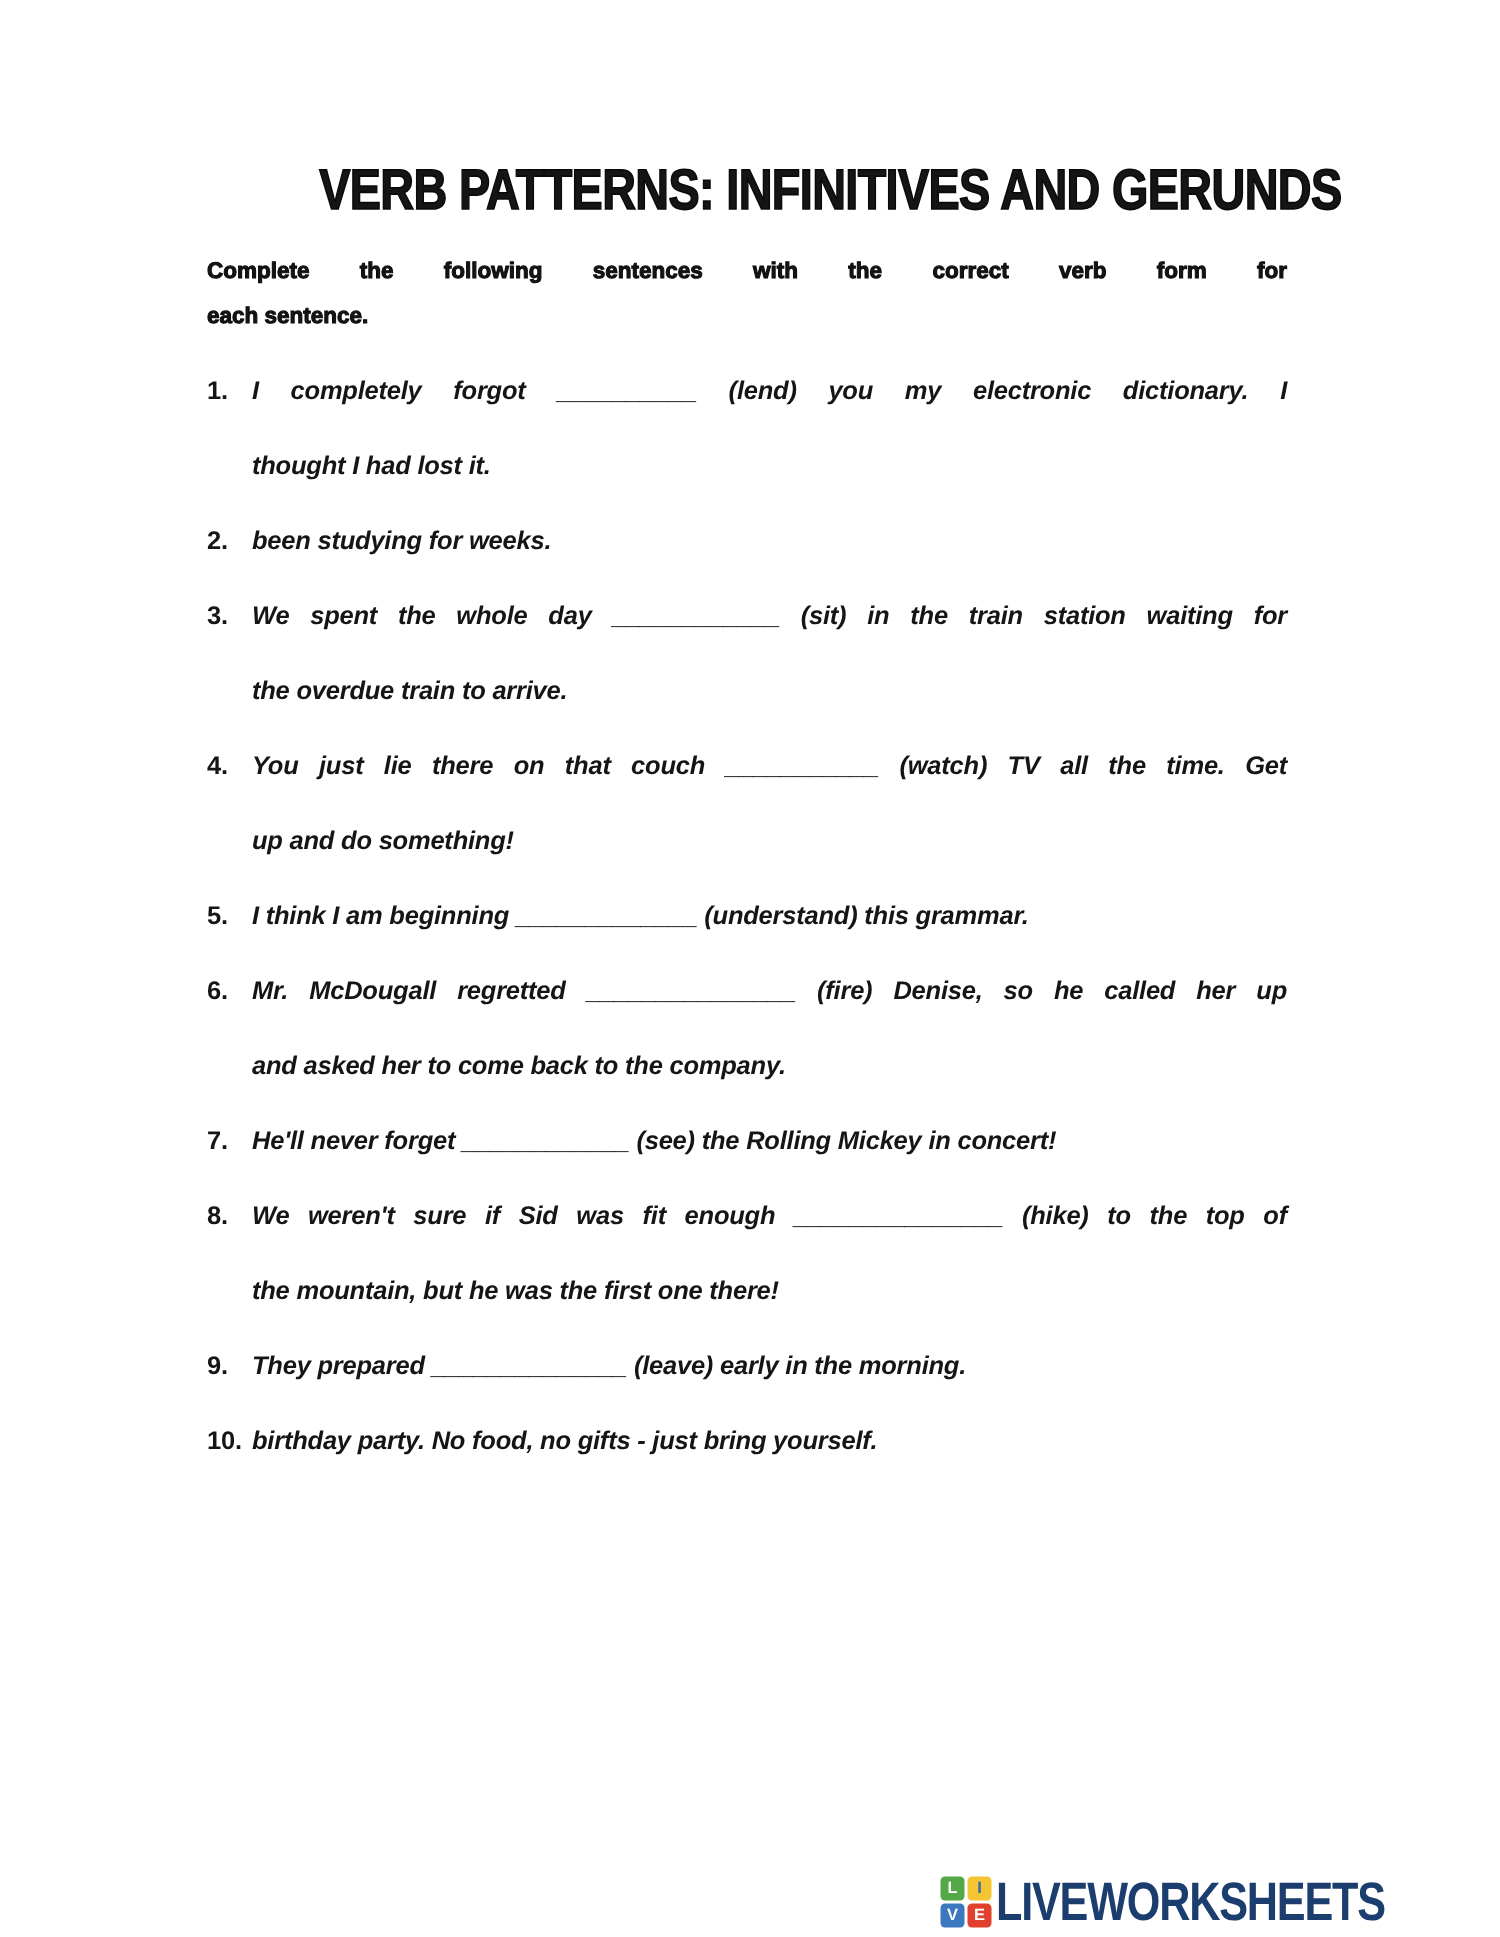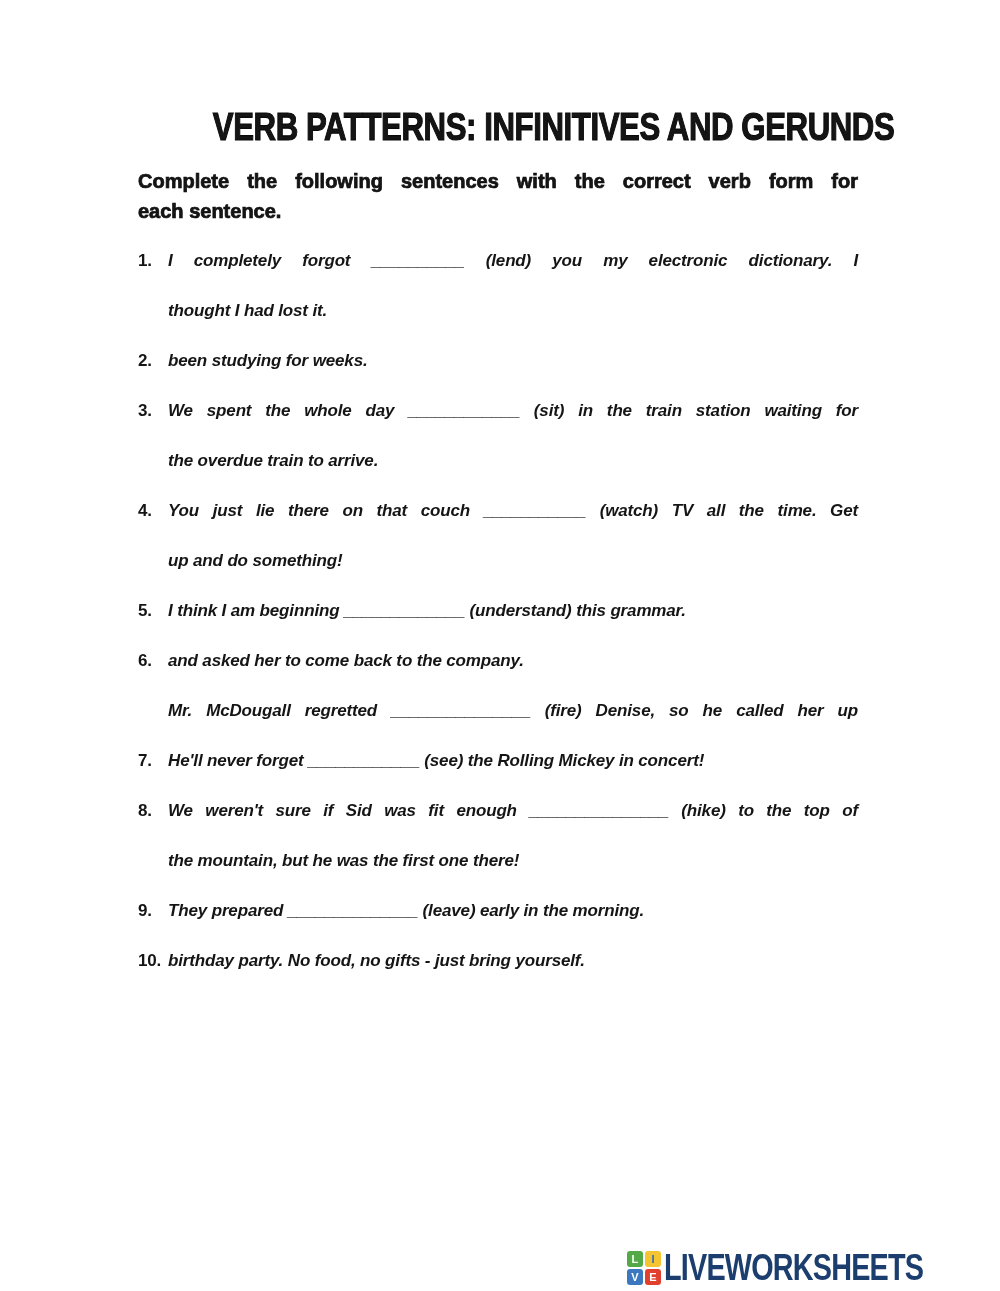--- a/index.html
+++ b/index.html
@@ -26,21 +26,21 @@
     letter-spacing: -0.5px;
     -webkit-text-stroke: 1.1px #0a0a0a;
     transform: scaleX(0.82);
     transform-origin: center;
   }
 
   
   .instructions {
     position: absolute;
     left: 138px; top: 166px; width: 720px;
-    font-size: 20px;
+    font-size: 15px;
     font-weight: bold;
     -webkit-text-stroke: 0.7px #0a0a0a;
     line-height: 30px;
   }
   .just {
     text-align: justify;
     text-align-last: justify;
   }
 
   
@@ -135,22 +135,22 @@
       <div class="ln">up and do something!</div>
     </div>
 
     <div class="item">
       <span class="num">5.</span>
       <div class="ln">I think I am beginning _____________ (understand) this grammar.</div>
     </div>
 
     <div class="item">
       <span class="num">6.</span>
+      <div class="ln full">Mr. McDougall regretted _______________ (fire) Denise, so he called her up</div>
       <div class="ln">and asked her to come back to the company.</div>
-      <div class="ln full">Mr. McDougall regretted _______________ (fire) Denise, so he called her up</div>
     </div>
 
     <div class="item">
       <span class="num">7.</span>
       <div class="ln">He'll never forget ____________ (see) the Rolling Mickey in concert!</div>
     </div>
 
     <div class="item">
       <span class="num">8.</span>
       <div class="ln full">We weren't sure if Sid was fit enough _______________ (hike) to the top of</div>

